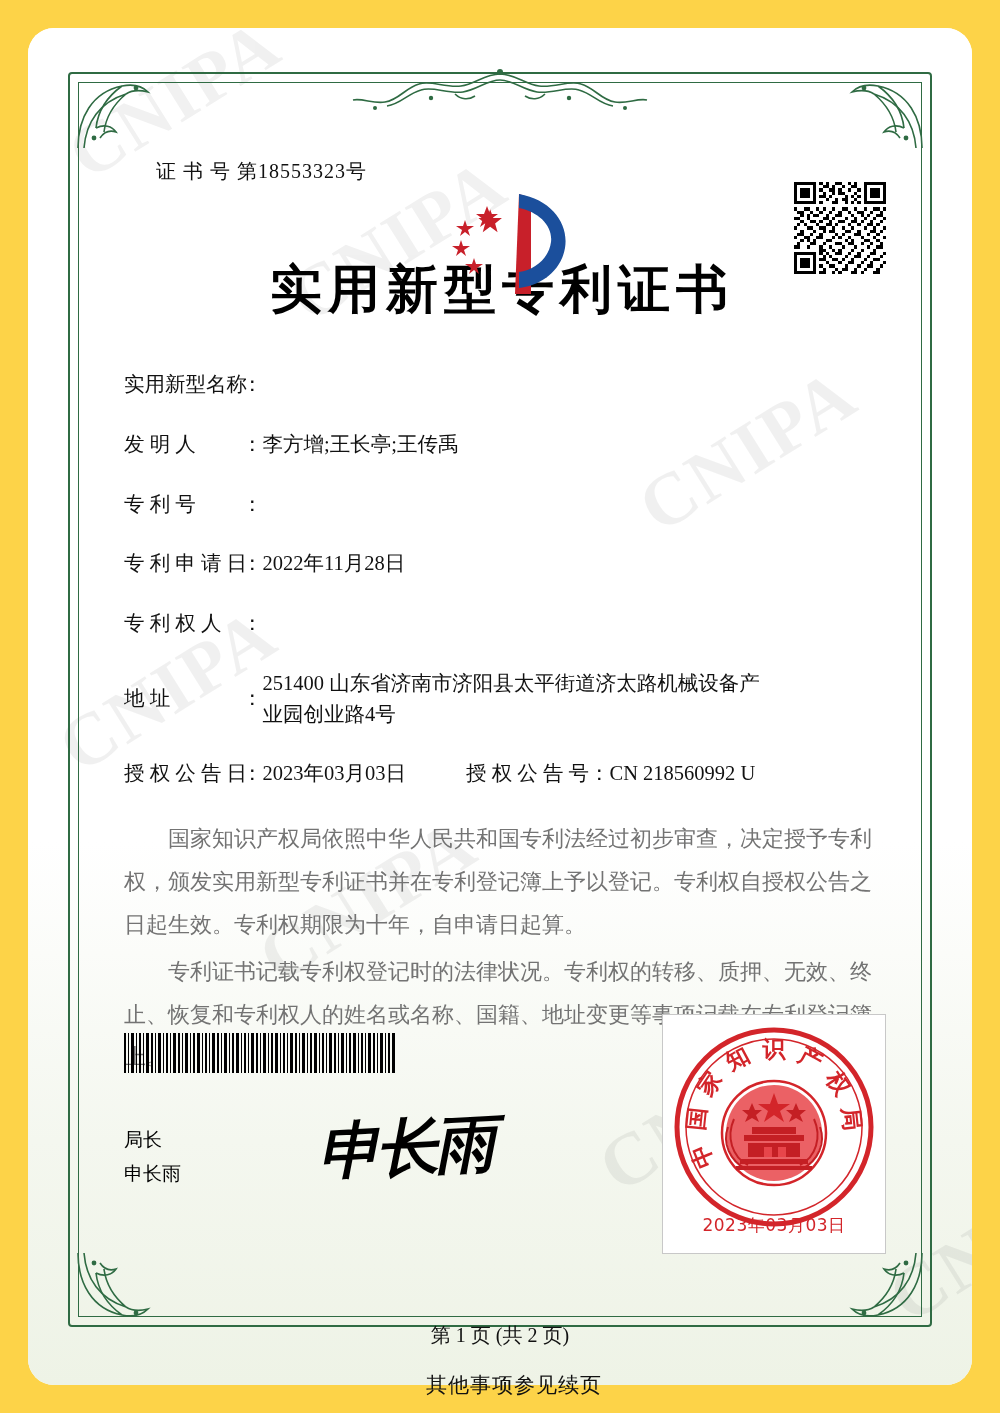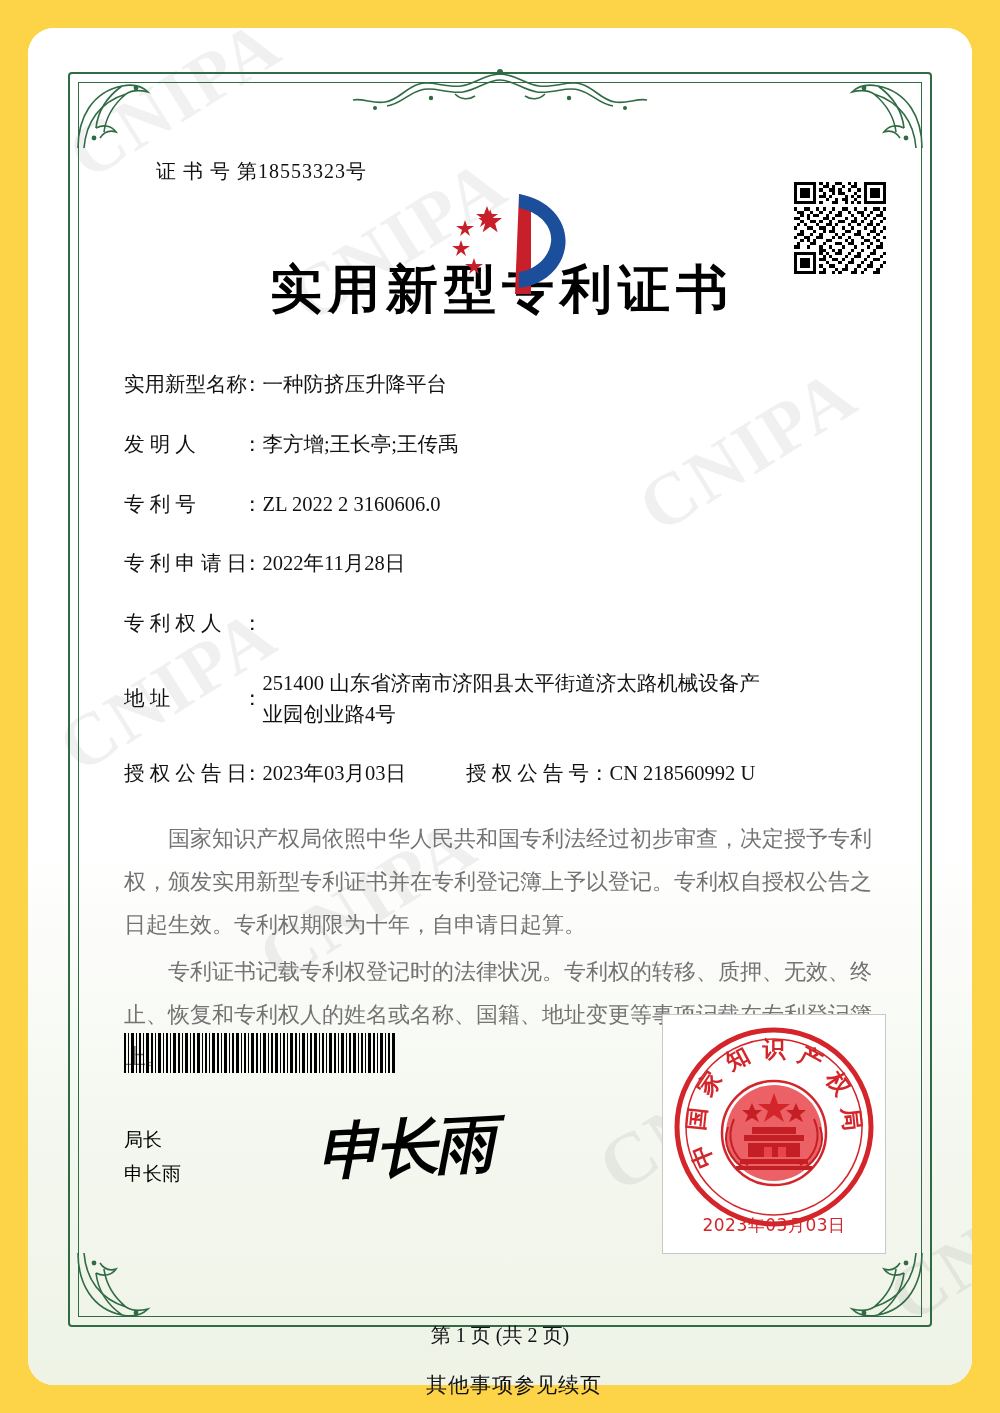--- a/index.html
+++ b/index.html
@@ -526,31 +526,29 @@
         </g>
       </svg>
     </div>
 
     <div class="main-title">实用新型专利证书</div>
 
     <div class="fields">
       <div class="frow">
         <span class="flabel">实用新型名称</span>
         <span class="fcolon">：</span>
-        <span class="fvalue">一种防挤压升降平台</span>
       </div>
       <div class="frow">
         <span class="flabel">发    明    人</span>
         <span class="fcolon">：</span>
         <span class="fvalue">李方增;王长亭;王传禹</span>
       </div>
       <div class="frow">
         <span class="flabel">专    利    号</span>
         <span class="fcolon">：</span>
-        <span class="fvalue">ZL 2022 2 3160606.0</span>
       </div>
       <div class="frow">
         <span class="flabel">专 利 申 请 日</span>
         <span class="fcolon">：</span>
         <span class="fvalue">2022年11月28日</span>
       </div>
       <div class="frow">
         <span class="flabel">专 利 权 人</span>
         <span class="fcolon">：</span>
       </div>

